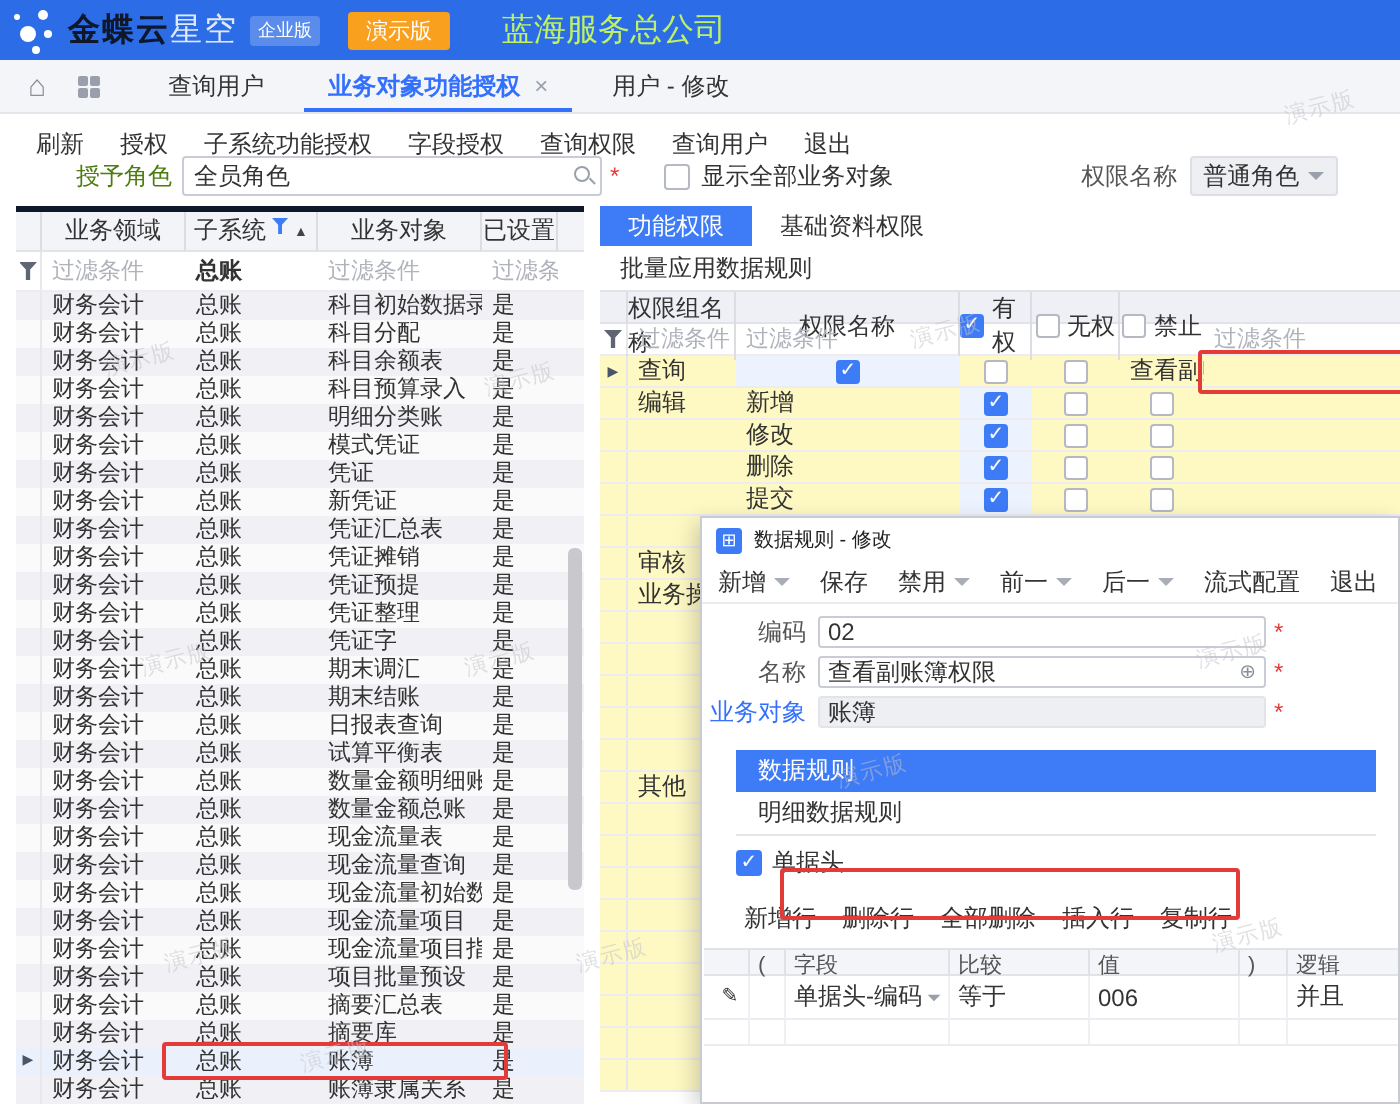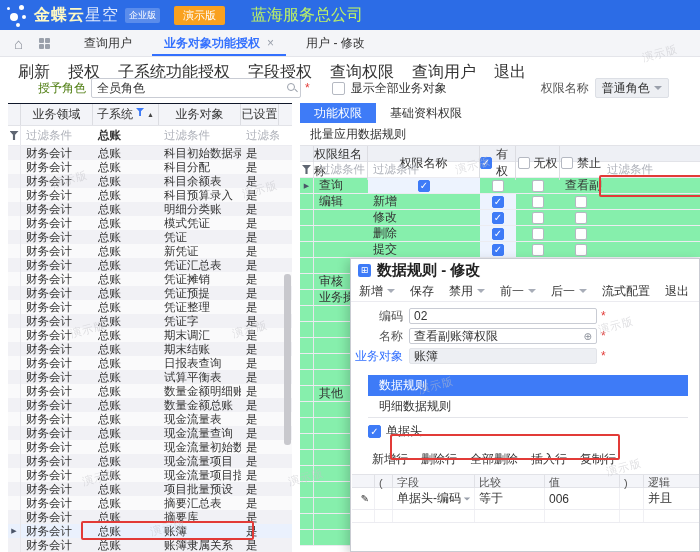--- a/index.html
+++ b/index.html
@@ -9,40 +9,40 @@
 
   
   .appbar { position:absolute; left:0; top:0; width:700px; height:30px; background:#2c6ce6; display:flex; align-items:center; }
   .logo-dots { position:relative; width:26px; height:26px; margin-left:4px; }
   .logo-dots i { position:absolute; background:#fff; border-radius:50%; }
   .logo-dots i:nth-child(1){ width:8px; height:8px; left:6px; top:11px; }
   .logo-dots i:nth-child(2){ width:5px; height:5px; left:15px; top:3px; }
   .logo-dots i:nth-child(3){ width:4px; height:4px; left:18px; top:13px; }
   .logo-dots i:nth-child(4){ width:4px; height:4px; left:12px; top:21px; }
   .logo-dots i:nth-child(5){ width:3px; height:3px; left:3px; top:5px; }
-  .logo-main { color:#fef9c3; font-size:16px; font-weight:bold; margin-left:4px; letter-spacing:1px; }
+  .logo-main { color:#0f172a; font-size:16px; font-weight:bold; margin-left:4px; letter-spacing:1px; }
   .logo-sub { color:rgba(255,255,255,.85); font-size:16px; font-weight:normal; letter-spacing:1px; }
   .edition-badge { margin-left:6px; font-size:9px; color:#fff; background:rgba(255,255,255,.22); border-radius:2px; padding:1px 4px; }
   .demo-badge { margin-left:14px; font-size:11px; color:#fff; background:#f9a11f; border-radius:2px; padding:2px 9px; }
   .company { margin-left:26px; color:#bef264; font-size:16px; }
 
   
   .navbar { position:absolute; left:0; top:30px; width:700px; height:27px; background:#f4f5f8; border-bottom:1px solid #e4e5ea; display:flex; align-items:center; }
   .home-ic { color:#8a8f99; font-size:15px; margin-left:14px; }
   .grid-ic { width:11px; height:11px; margin-left:16px; display:grid; grid-template-columns:5px 5px; grid-template-rows:5px 5px; gap:1px; }
   .grid-ic i { background:#9aa0ab; border-radius:1px; }
   .nav-tabs { display:flex; height:100%; margin-left:18px; }
   .tab { position:relative; padding:0 16px; display:flex; align-items:center; font-size:12px; color:#333; cursor:default; }
   .tab.active { color:#3370fe; font-weight:bold; }
   .tab.active::after { content:""; position:absolute; left:4px; right:4px; bottom:0; height:2px; background:#3370fe; }
   .tab .close { margin-left:7px; color:#9aa0ab; font-weight:normal; font-size:12px; }
 
   
   .toolbar { position:absolute; left:0; top:58px; width:700px; height:17px; background:#fff; display:flex; align-items:center; }
-  .tbtn { margin-left:18px; color:#333; font-size:16px;margin-top:12px; }
+  .tbtn { margin-left:18px; color:#333; font-size:12px;margin-top:12px; }
   .tbtn:first-child { margin-left:18px; }
 
   
   .filterbar { position:absolute; left:0; top:75px; width:700px; height:26px; display:flex; align-items:center; }
   .role-label { color:#4d7c0f; margin-left:38px; }
   .role-input { position:relative; margin-left:5px; width:210px; height:20px; border:1px solid #c9ccd4; border-radius:2px; background:#fff; display:flex; align-items:center; }
   .role-input .val { margin-left:5px; color:#333; }
   .mag { position:absolute; right:5px; top:4px; width:8px; height:8px; border:1.4px solid #9aa0ab; border-radius:50%; }
   .mag::after { content:""; position:absolute; width:4px; height:1.4px; background:#9aa0ab; transform:rotate(45deg); right:-4px; bottom:-1px; }
   .req { color:#e23b38; margin-left:4px; font-size:12px; }
@@ -50,21 +50,21 @@
   .cb.checked { background:#3e7bf7; border-color:#3e7bf7; color:#fff; font-size:10px; line-height:10px; }
   .showall-cb { margin-left:22px; }
   .showall-label { margin-left:6px; color:#333; }
   .roletype-label { margin-left:94px; color:#555; }
   .roletype-select { margin-left:6px; width:74px; height:20px; background:#edeff3; border:1px solid #dcdfe5; border-radius:2px; display:flex; align-items:center; justify-content:space-between; padding:0 6px; color:#333; }
   .caret { width:0; height:0; border-left:4px solid transparent; border-right:4px solid transparent; border-top:4px solid #9aa0ab; }
 
   
   .left-panel { position:absolute; left:8px; top:103px; width:284px; height:449px; overflow:hidden; }
   .lt-header, .lt-filter, .lt-row { display:grid; grid-template-columns:13px 72px 66px 82px 38px 13px; }
-  .lt-header { height:23px; background:#f3f4f8; border-top:1px solid #0f172a; border-bottom:1px solid #e2e3e8;font-family:Liberation Serif, serif; }
+  .lt-header { height:23px; background:#f3f4f8; border-top:3px solid #0f172a; border-bottom:1px solid #e2e3e8;font-family:Liberation Serif, serif; }
   .lt-header .hc { display:flex; align-items:center; justify-content:center; color:#333; border-right:1px solid #dcdde2; font-size:12px; }
   .lt-header .hc:last-child { border-right:none; }
   .lt-filter { height:20px; background:#fff; border-bottom:1px solid #ececf1; }
   .lt-filter .fc { display:flex; align-items:center; padding-left:5px; color:#b0b3bb; font-size:11.5px; overflow:hidden; white-space:nowrap; }
   .lt-filter .fc.bold { color:#333; font-weight:bold; }
   .lt-row { height:14px; font-size:11.5px; line-height:14px; }
   .lt-row:nth-child(odd) { background:#f1f1f5; }
   .lt-row:nth-child(even) { background:#fafafb; }
   .lt-row.sel { background:#eaf1fd; }
   .lt-row .c { padding-left:5px; overflow:hidden; white-space:nowrap; color:#333; }
@@ -81,42 +81,42 @@
   .rp-tab { padding:0 14px; display:flex; align-items:center; font-size:12px; color:#333; }
   .rp-tab.active { background:#3e7bf7; color:#fff; }
   .batch-link { height:22px; display:flex; align-items:center; padding-left:10px; color:#333; }
   .pt-header, .pt-filter, .pt-row { display:grid; grid-template-columns:14px 54px 112px 36px 44px 42px 98px; }
   .pt-header { height:17px; background:#eef0f5; border-top:1px solid #e2e3e8; border-bottom:1px solid #e2e3e8; align-items:center; }
   .pt-header .hc { display:flex; align-items:center; justify-content:center; gap:4px; color:#333; border-right:1px solid #dcdde2; height:100%; font-size:12px; }
   .pt-header .hc:last-child { border-right:none; }
   .pt-header .cb { width:12px; height:12px; }
   .pt-filter { height:16px; border-bottom:1px solid #ececf1; }
   .pt-filter .fc { display:flex; align-items:center; padding-left:5px; color:#b0b3bb; font-size:11.5px; }
-  .pt-row { height:16px; border-bottom:1px solid #ececf1; background:#86efac; }
+  .pt-row { height:16px; border-bottom:1px solid #ececf1; background:#fef9c3; }
   .pt-row .c { display:flex; align-items:center; padding-left:5px; color:#333; overflow:hidden; white-space:nowrap; }
   .pt-row .cbcell { display:flex; align-items:center; justify-content:center; }
   .pt-row .cbcell.tint { background:#edf3fe; }
   .pt-row .cb { width:12px; height:12px; }
 
   
   .redbox { position:absolute; border:2px solid #e23b38; border-radius:2px; pointer-events:none; }
 
   
   .dialog { position:absolute; left:350px; top:258px; width:350px; height:294px; background:#fff; border:1px solid #c9cbd2; box-shadow:-3px 3px 10px rgba(0,0,0,.18); z-index:5; overflow:hidden; }
   .dlg-title { height:22px; display:flex; align-items:center; padding-left:7px; gap:6px; }
   .dlg-ic { width:13px; height:13px; background:#3e7bf7; border-radius:2px; color:#fff; font-size:9px; display:flex; align-items:center; justify-content:center; }
-  .dlg-title .t { font-weight:bold; font-size:15px; color:#222; }
+  .dlg-title .t { font-weight:normal; font-size:10px; color:#222; }
   .dlg-toolbar { height:21px; display:flex; align-items:center; border-bottom:1px solid #ebebf0; padding-left:8px; gap:15px; }
   .dbtn { display:flex; align-items:center; gap:4px; color:#333; }
   .dbtn .caret { border-top-color:#a8adb8; }
   .dlg-form { padding-top:5px; }
   .frow { display:flex; align-items:center; height:18px; margin-bottom:2px; }
   .flabel { width:52px; text-align:right; color:#555; flex:none; }
   .flabel.blue { color:#3370fe; }
-  .finput { position:relative; margin-left:6px; width:188px; height:16px; border:1px solid #c9ccd4; border-radius:2px; display:flex; align-items:center; padding-left:4px; background:#fff; }
+  .finput { position:relative; margin-left:6px; width:224px; height:16px; border:1px solid #c9ccd4; border-radius:2px; display:flex; align-items:center; padding-left:4px; background:#fff; }
   .finput.ro { background:#edeff3; border-color:#e2e4e9; }
   .loc-ic { position:absolute; right:4px; color:#8a8f99; font-size:10px; }
   .dlg-tabs { display:flex; margin:10px 0 0 17px; border-bottom:1px solid #e4e5ea; width:320px;flex-direction:column; }
   .dlg-tab { padding:2px 11px; font-size:12px; color:#333; }
   .dlg-tab.active { background:#3e7bf7; color:#fff; }
   .dhead-row { display:flex; align-items:center; gap:5px; margin:5px 0 0 17px; }
   .grid-toolbar { display:flex; gap:13px; margin:11px 0 0 21px; }
   .gtbtn { color:#333; }
   .dgrid { margin:6px 0 0 1px; width:348px; }
   .dg-header, .dg-row { display:grid; grid-template-columns:23px 18px 82px 70px 75px 24px 56px; }

